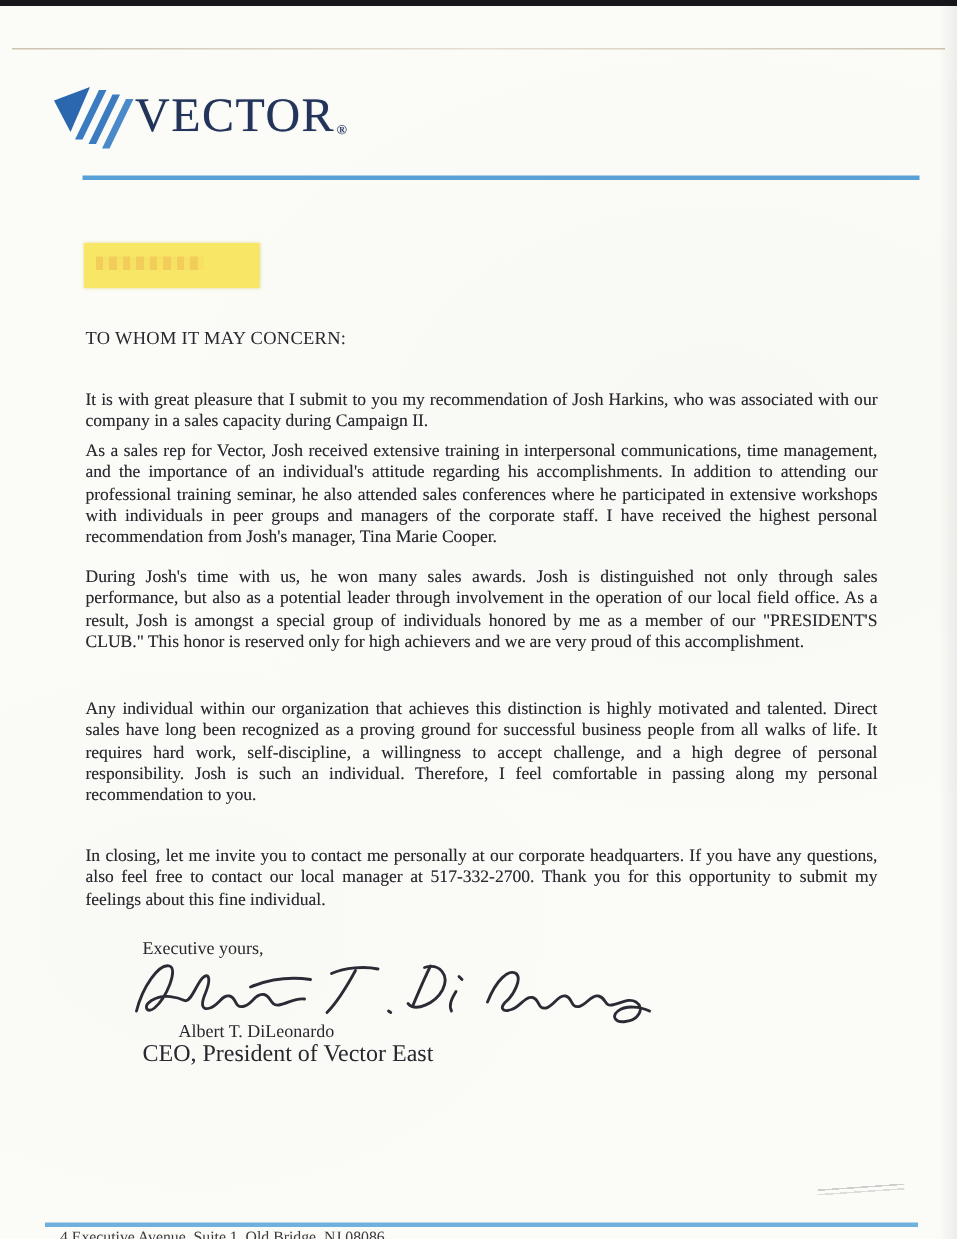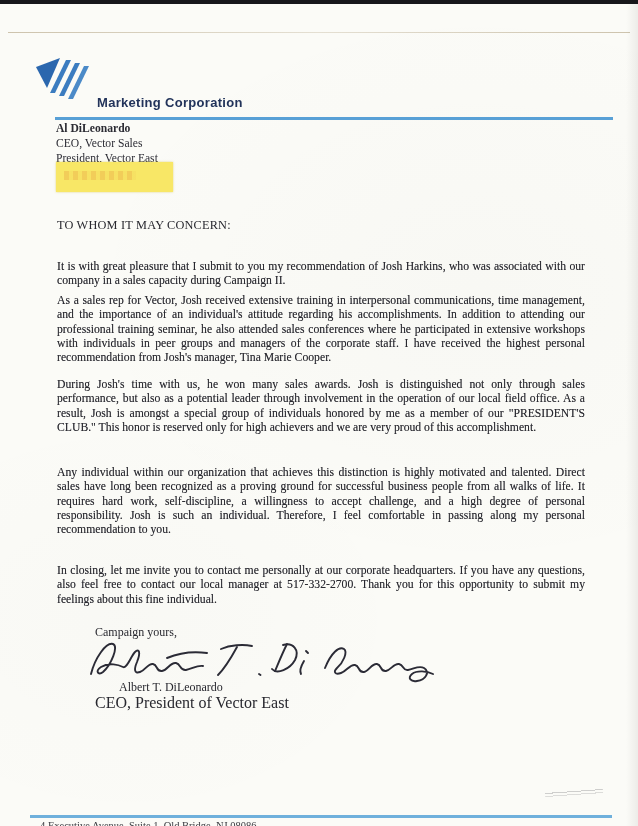--- a/index.html
+++ b/index.html
@@ -105,40 +105,35 @@
   <div class="top-strip"></div>
   <div class="page-top-edge"></div>
   <div class="edge-shade"></div>
 
   <svg class="logo-mark" viewBox="0 0 54 48" aria-hidden="true">
     <polygon points="0,10 24,1 11,31" fill="#2b67ae"></polygon>
     <polygon points="14,36 30,3 35,3 19,36" fill="#3b7cc0"></polygon>
     <polygon points="23,39 39,6 44,6 28,39" fill="#3b7cc0"></polygon>
     <polygon points="32,42 48,9 53,9 37,42" fill="#4b8ac8"></polygon>
   </svg>
-  <div class="tagline">Marketing Corporation</div>
+  <div class="wordmark"><span>VECTOR</span><span class="reg">®</span></div>
   <div class="letterhead-rule"></div>
 
-  <div class="sender">
-    <div class="sender-name">Al DiLeonardo</div>
-    <div>CEO, Vector Sales</div>
-    <div>President, Vector East</div>
-  </div>
 
   <div class="highlight"></div>
 
   <div class="body-text">
     <div class="salutation">TO WHOM IT MAY CONCERN:</div>
     <p class="para p0">It is with great pleasure that I submit to you my recommendation of Josh Harkins, who was associated with our company in a sales capacity during Campaign II.</p>
     <p class="para p1">As a sales rep for Vector, Josh received extensive training in interpersonal communications, time management, and the importance of an individual's attitude regarding his accomplishments.  In addition to attending our professional training seminar, he also attended sales conferences where he participated in extensive workshops with individuals in peer groups and managers of the corporate staff.  I have received the highest personal recommendation from Josh's manager, Tina Marie Cooper.</p>
     <p class="para p2">During Josh's time with us, he won many sales awards.  Josh is distinguished not only through sales performance, but also as a potential leader through involvement in the operation of our local field office.  As a result, Josh is amongst a special group of individuals honored by me as a member of our "PRESIDENT'S CLUB."  This honor is reserved only for high achievers and we are very proud of this accomplishment.</p>
     <p class="para p3">Any individual within our organization that achieves this distinction is highly motivated and talented. Direct sales have long been recognized as a proving ground for successful business people from all walks of life.  It requires hard work, self-discipline, a willingness to accept challenge, and a high degree of personal responsibility. Josh is such an individual.  Therefore, I feel comfortable in passing along my personal recommendation to you.</p>
     <p class="para p4">In closing, let me invite you to contact me personally at our corporate headquarters.  If you have any questions, also feel free to contact our local manager at 517-332-2700.  Thank you for this opportunity to submit my feelings about this fine individual.</p>
 
-    <div class="valediction">Campaign yours,</div>
+    <div class="valediction">Executive yours,</div>
 
     <svg class="signature" viewBox="0 0 350 52" aria-hidden="true">
       <g fill="none" stroke="#2b2b36" stroke-width="1.9" stroke-linecap="round" stroke-linejoin="round">
 
         <path d="M6,38 C10,22 21,6 28,8 C34,10 26,29 18,36 C13,40 10,35 16,31 C24,26 34,29 38,31
                  C42,33 46,20 50,16 C54,12 56,16 52,26 C49,33 49,38 55,36 C61,34 63,27 68,28
                  C73,29 71,36 77,35 C83,34 85,26 91,27 C96,28 95,35 101,34 C107,33 112,29 118,30"></path>
         <path d="M82,22 C94,17 108,15 122,17"></path>
 
         <path d="M136,13 C145,9 158,8 167,10"></path>

